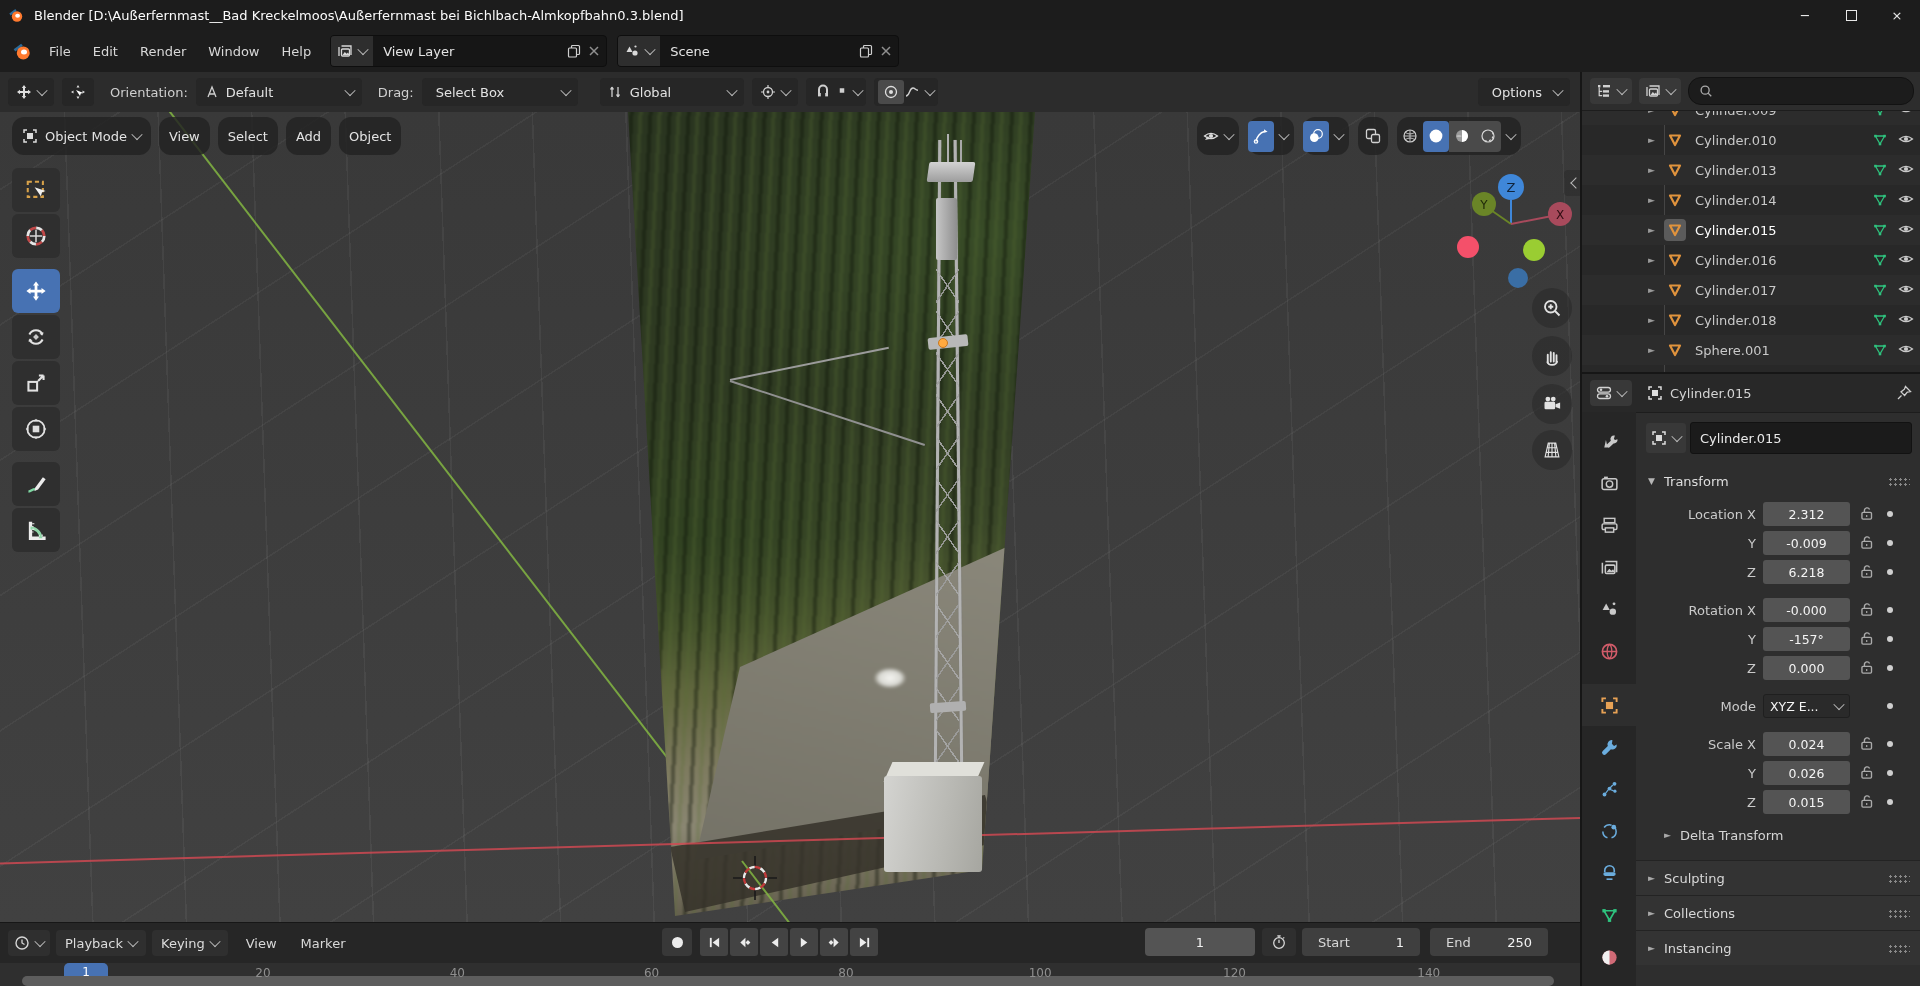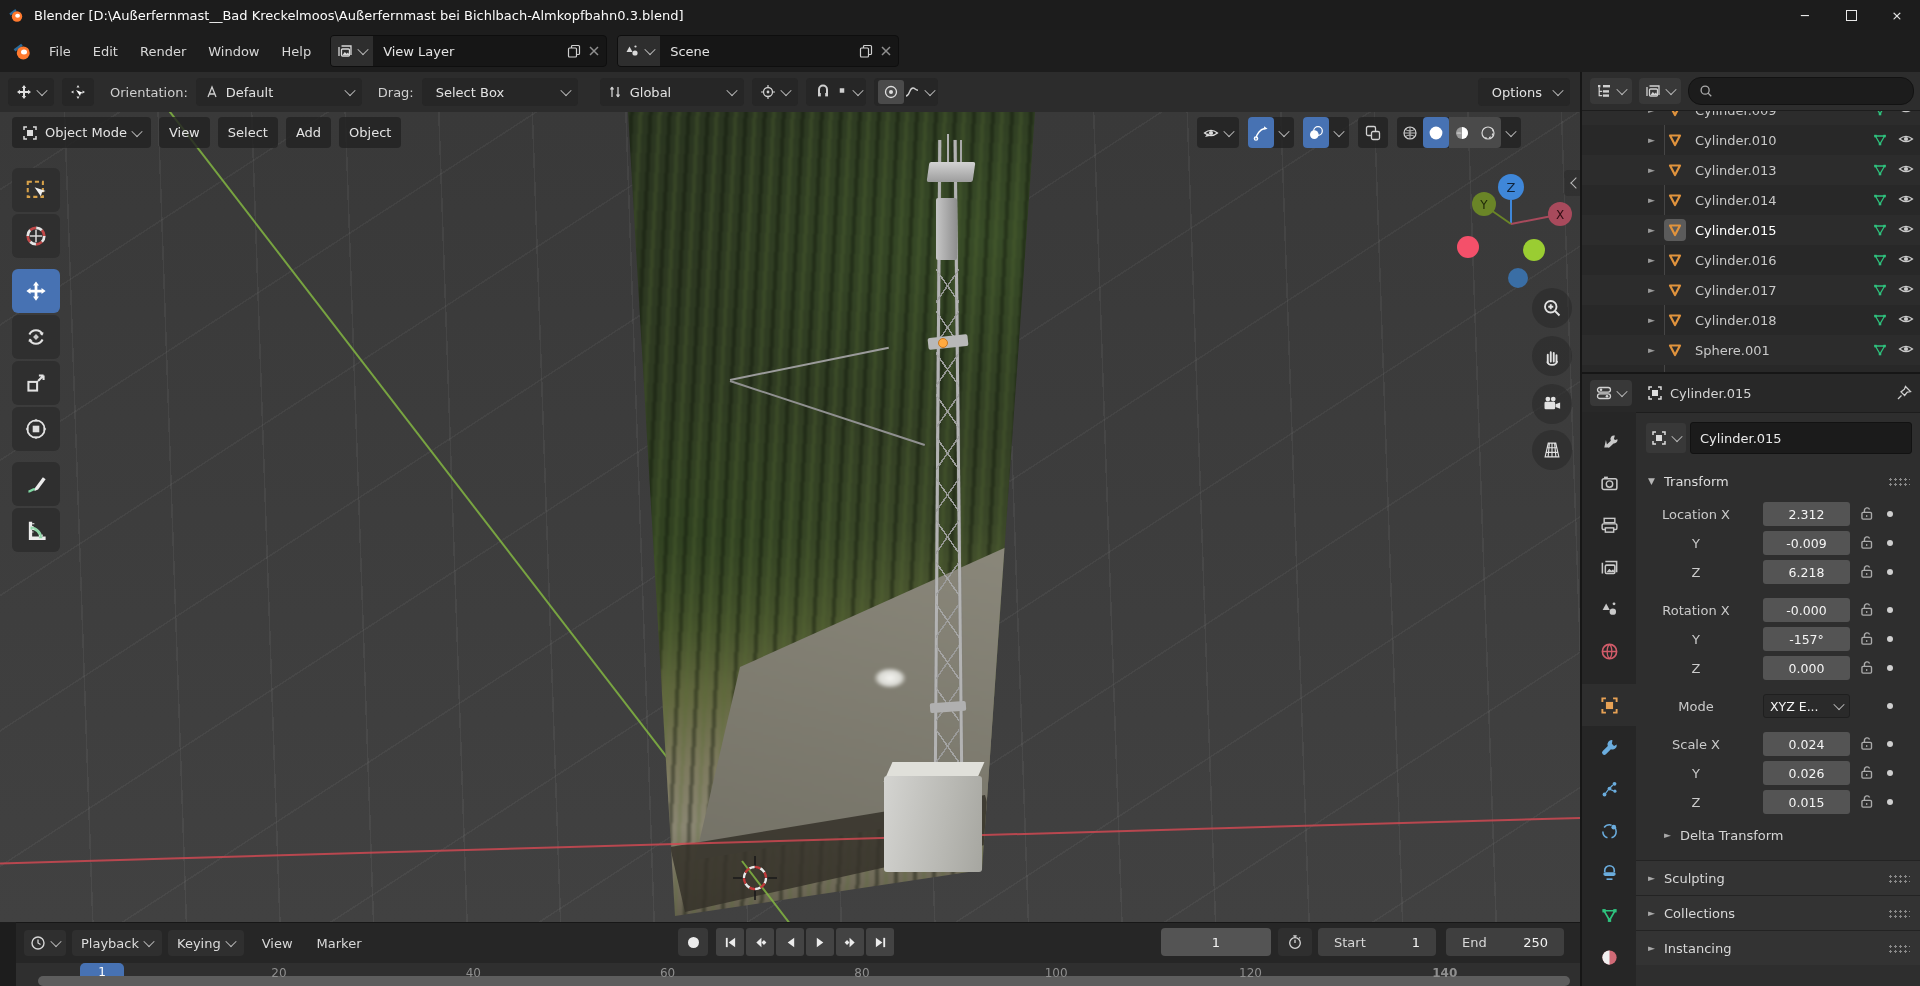--- a/index.html
+++ b/index.html
@@ -55,41 +55,41 @@
   #gline2{left:742px;top:748px;width:96px;transform:rotate(52.6deg);z-index:5}
   #redline{left:-20px;top:751px;width:1640px;height:1.8px;background:rgba(214,72,82,.8);
     transform-origin:left center;transform:rotate(-1.65deg);z-index:3}
   
   .mast{z-index:4}
   .leg{width:2.5px;background:#b3b3b3;box-shadow:0 0 1px #777}
   #braces{left:936px;top:150px;width:23px;height:530px;opacity:.9;
     background:repeating-linear-gradient(55deg,transparent 0 11px,#a9a9a9 11px 12.5px,transparent 12.5px 24px),
                repeating-linear-gradient(-55deg,transparent 0 11px,#9e9e9e 11px 12.5px,transparent 12.5px 24px)}
   
-  .vpill{display:flex;align-items:center;height:31px;background:rgba(34,34,34,.82);border-radius:4px;padding:0 10px;color:#e3e3e3}
+  .vpill{display:flex;align-items:center;height:38px;background:rgba(34,34,34,.82);border-radius:12px;padding:0 10px;color:#e3e3e3}
   .vpill .seg{display:flex;align-items:center;justify-content:center;width:26px;height:31px}
   .seg.blue{background:#4772b3;border-radius:4px}
   .seg.lt{background:#4a4a4a}
   #vp-left{left:12px;top:5px;display:flex;gap:8px;z-index:10}
   #vp-right{top:5px;left:1197px;display:flex;gap:9px;z-index:10}
   #overlay-text{left:112px;top:50px;z-index:10;color:#d9d9d9;font-size:15px;line-height:1}
   #overlay-text .l2{margin-top:13px;font-size:14.5px}
   
   #toolbar{left:12px;top:56px;width:48px;z-index:10;display:flex;flex-direction:column}
   .toolbtn{width:48px;height:44px;background:#2f2f2f;border-radius:6px;margin-bottom:2px;display:flex;align-items:center;justify-content:center}
   .toolbtn.active{background:#4772b3}
   .toolbtn .ic{width:22px;height:22px}
   .toolgap{height:9px}
   
   .navbtn{width:40px;height:40px;border-radius:50%;background:rgba(40,40,40,.55);display:flex;align-items:center;justify-content:center;z-index:10}
   .navbtn .ic{width:20px;height:20px;color:#d8d8d8}
   #collapse{left:1564px;top:58px;z-index:10;width:18px;height:26px;display:flex;align-items:center;justify-content:center;
     background:rgba(40,40,40,.5);border-radius:4px 0 0 4px}
   
-  #timeline{left:16px;top:922px;width:1580px;height:64px;background:#262626;border-top:1px solid #171717}
+  #timeline{left:0;top:922px;width:1580px;height:64px;background:#262626;border-top:1px solid #171717}
   #tl-header{position:absolute;left:0;top:0;width:1580px;height:40px;display:flex;align-items:center}
   .tlpill{display:flex;align-items:center;background:#2f2f2f;border-radius:4px;height:26px;padding:0 9px;margin-right:6px;color:#dcdcdc}
   .tlplain{padding:0 12px;color:#d8d8d8}
   #transport{position:absolute;left:700px;top:5px;display:flex;gap:2px}
   .tbtn{width:28px;height:28px;background:#434343;display:flex;align-items:center;justify-content:center;border-radius:3px}
   .tbtn .ic{width:13px;height:13px}
   #record{position:absolute;left:662px;top:5px;width:30px;height:28px;background:#383838;border-radius:4px;display:flex;align-items:center;justify-content:center}
   #record i{width:11px;height:11px;border-radius:50%;background:#ececec}
   .framefield{position:absolute;top:5px;height:28px;border-radius:4px;display:flex;align-items:center;justify-content:center;color:#f2f2f2}
   #tl-ruler{position:absolute;left:0;top:40px;width:1580px;height:24px;background:#2f2f2f;overflow:hidden}
@@ -124,21 +124,21 @@
   #props-body{position:absolute;left:54px;top:38px;width:286px;height:576px;overflow:hidden}
   #namerow{display:flex;align-items:center;margin:10px 10px 0 10px;gap:4px}
   #namerow .iconbtn{display:flex;align-items:center;background:#383838;border-radius:3px;height:30px;padding:0 5px}
   #namefield{flex:1;height:30px;background:#1b1b1b;border:1px solid #121212;border-radius:3px;display:flex;align-items:center;padding:0 9px;color:#eaeaea}
   .panelhead{display:flex;align-items:center;height:30px;margin-top:12px;padding:0 12px;color:#dedede}
   .panelhead .tri{font-size:9px;color:#b5b5b5;width:16px}
   .dots{margin-left:auto;width:22px;height:9px;
     background:radial-gradient(circle,#8a8a8a 1px,transparent 1.4px);background-size:5px 5px}
   .frow{display:flex;align-items:center;height:24px;margin-bottom:5px}
   .frow.group{margin-top:14px}
-  .flabel{width:120px;text-align:center;margin-right:7px;color:#cacaca}
+  .flabel{width:120px;text-align:right;margin-right:7px;color:#cacaca}
   .ffield{width:87px;height:24px;background:#545454;border-radius:3px;display:flex;align-items:center;justify-content:center;color:#f4f4f4;font-size:12.5px}
   .ffield.dd{background:#2a2a2a;border:1px solid #1f1f1f;justify-content:space-between;padding:0 6px;box-sizing:border-box}
   .flock{margin-left:8px;width:18px;height:18px}
   .fdot{margin-left:11px;width:6px;height:6px;border-radius:50%;background:#cfcfcf}
   .subrow{display:flex;align-items:center;height:26px;margin-top:8px;padding-left:28px;color:#d5d5d5}
   .subrow .tri{font-size:9px;color:#a8a8a8;width:16px}
   .cpanel{display:flex;align-items:center;height:34px;background:#333333;border-top:1px solid #232323;padding:0 12px;color:#d8d8d8}
   .cpanel .tri{font-size:9px;color:#a8a8a8;width:16px}
 </style>
 </head>
@@ -683,21 +683,21 @@
     <div id="playhead">
         <span>1</span>
       </div>
     <div id="hscroll"></div>
   <div class="rnum" style="left: 263px;">20</div>
       <div class="rnum" style="left: 457.3px;">40</div>
       <div class="rnum" style="left: 651.6px;">60</div>
       <div class="rnum" style="left: 845.9px;">80</div>
       <div class="rnum" style="left: 1040.2px;">100</div>
       <div class="rnum" style="left: 1234.5px;">120</div>
-      <div class="rnum" style="left: 1428.8px; font-weight: bold;">140</div>
+      <div class="rnum" style="left: 1428.8px;">140</div>
     </div>
 </div>
 
 <div id="outliner" class="abs">
   <div id="outliner-header">
     <div class="hbtn">
       <span class="ic">
           <svg viewBox="0 0 16 16">
             <rect x="2" y="2" width="2.4" height="2.4" fill="#d2d2d2"></rect>
             <path d="M3.2 4.4v8.2h3M3.2 8.4h3" stroke="#d2d2d2" fill="none" stroke-width="1.2"></path>

